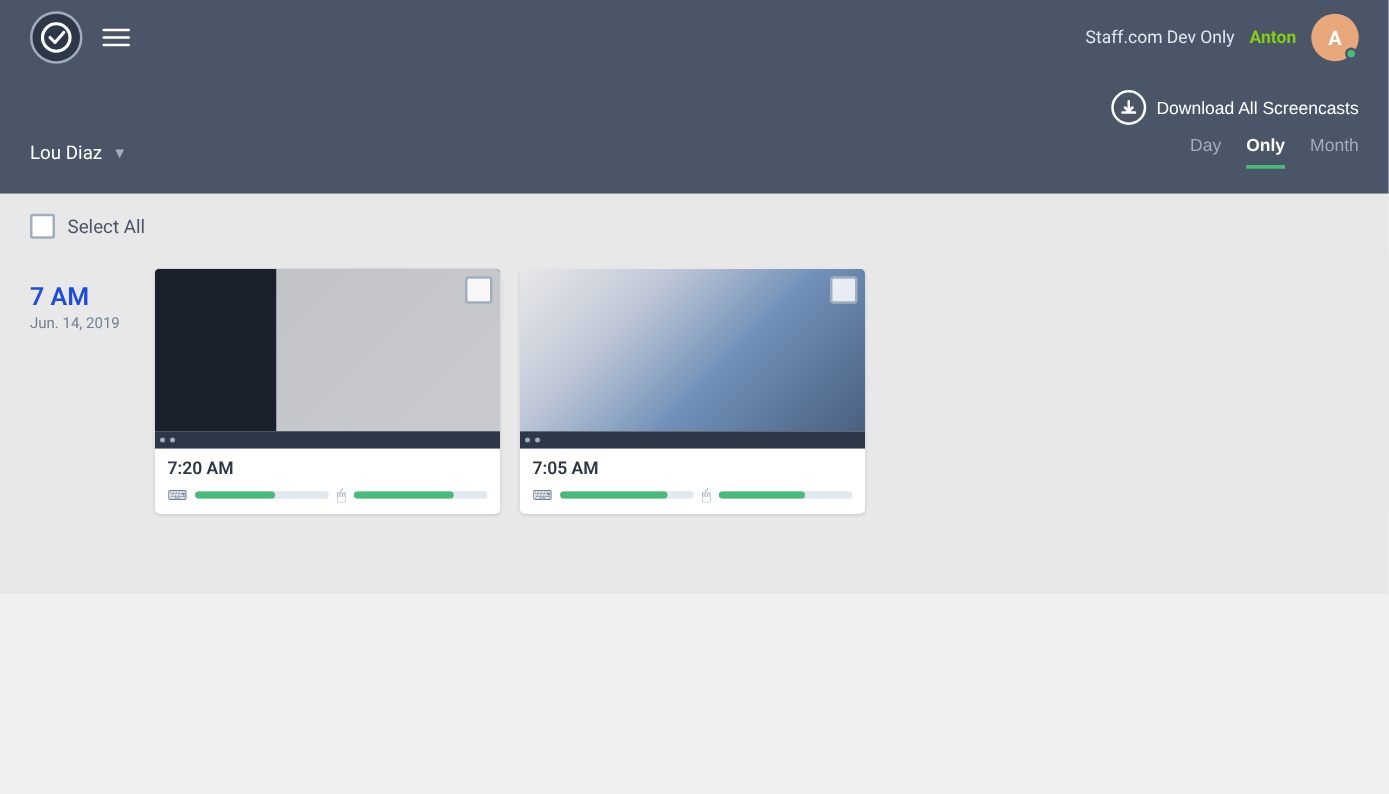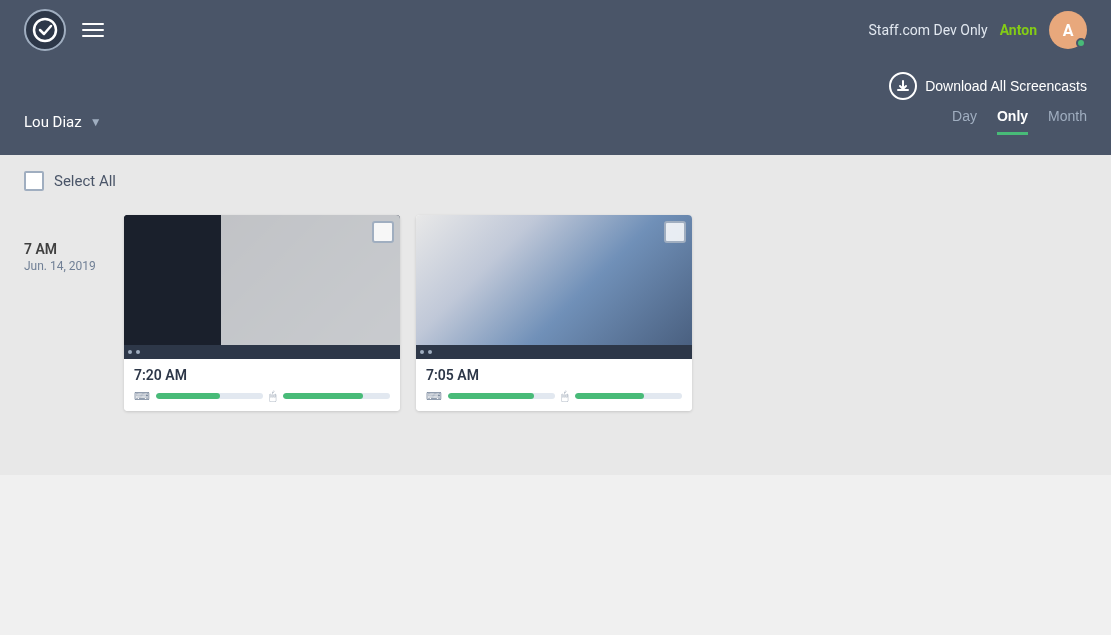--- a/index.html
+++ b/index.html
@@ -253,24 +253,23 @@
     
     .screencast-section {
       display: flex;
       gap: 0;
     }
     .time-label-col {
       min-width: 100px;
       padding-top: 10px;
     }
     .time-label {
-      font-size: 14px;
+      font-size: 20px;
       font-weight: 600;
-      color: #404040;
-      margin-top: 16px;
+      color: #1d4ed8;
     }
     .date-label {
       font-size: 12px;
       color: #718096;
       margin-top: 2px;
     }
 
     .thumbnails-row {
       display: flex;
       gap: 16px;

